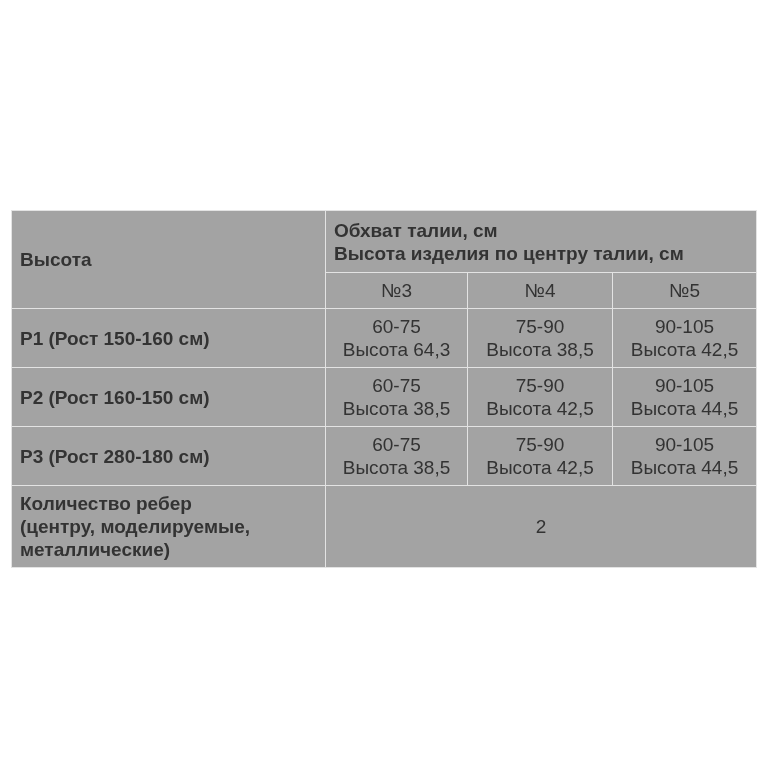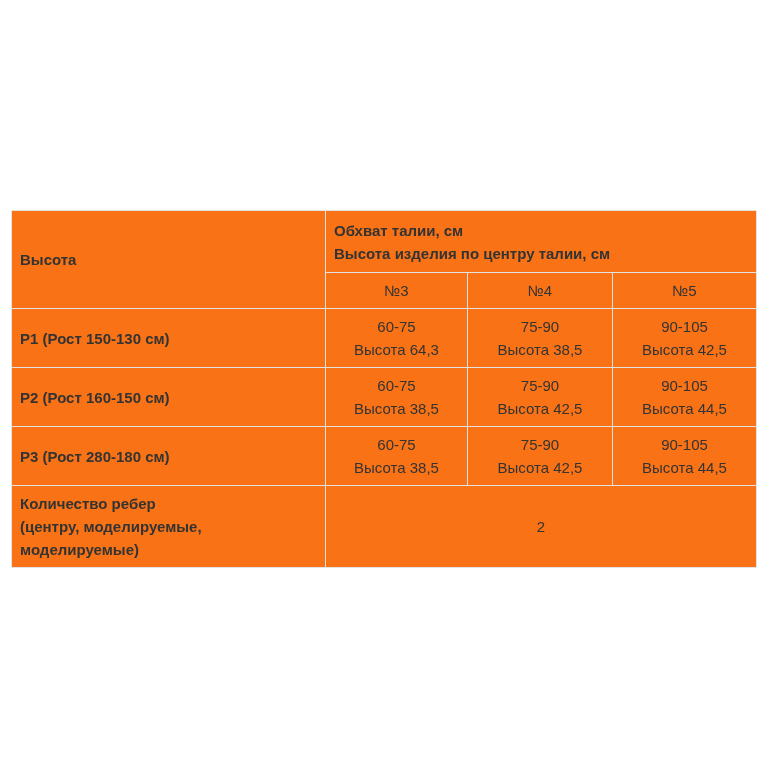--- a/index.html
+++ b/index.html
@@ -19,22 +19,22 @@
   table.size-table {
     position: absolute;
     left: 11px;
     top: 210px;
     border-collapse: collapse;
     table-layout: fixed;
     width: 745px;
   }
   table.size-table td {
     border: 1px solid #e3e3e3;
-    background: #f97316;
-    font-size: 15px;
+    background: #a3a3a3;
+    font-size: 19px;
     line-height: 23px;
     color: #333333;
     vertical-align: middle;
     padding: 6px 8px;
     box-sizing: border-box;
   }
   col.c-label  { width: 314px; }
   col.c-size3  { width: 142px; }
   col.c-size4  { width: 145px; }
   col.c-size5  { width: 144px; }
@@ -77,21 +77,21 @@
           <div>Высота изделия по центру талии, см</div>
         </td>
       </tr>
       <tr class="row-size-header">
         <td class="cell-center">№3</td>
         <td class="cell-center">№4</td>
         <td class="cell-center">№5</td>
       </tr>
 
       <tr class="row-data">
-        <td class="cell-left">Р1 (Рост 150-130 см)</td>
+        <td class="cell-left">Р1 (Рост 150-160 см)</td>
         <td class="cell-center two-line">
           <div>60-75</div>
           <div>Высота 64,3</div>
         </td>
         <td class="cell-center two-line">
           <div>75-90</div>
           <div>Высота 38,5</div>
         </td>
         <td class="cell-center two-line">
           <div>90-105</div>
@@ -128,19 +128,19 @@
         <td class="cell-center two-line">
           <div>90-105</div>
           <div>Высота 44,5</div>
         </td>
       </tr>
 
       <tr class="row-footer">
         <td class="cell-left multi-line">
           <div>Количество ребер</div>
           <div>(центру, моделируемые,</div>
-          <div>моделируемые)</div>
+          <div>металлические)</div>
         </td>
         <td class="cell-center" colspan="3">2</td>
       </tr>
     </tbody>
   </table>
 </div>
 
 </body></html>

